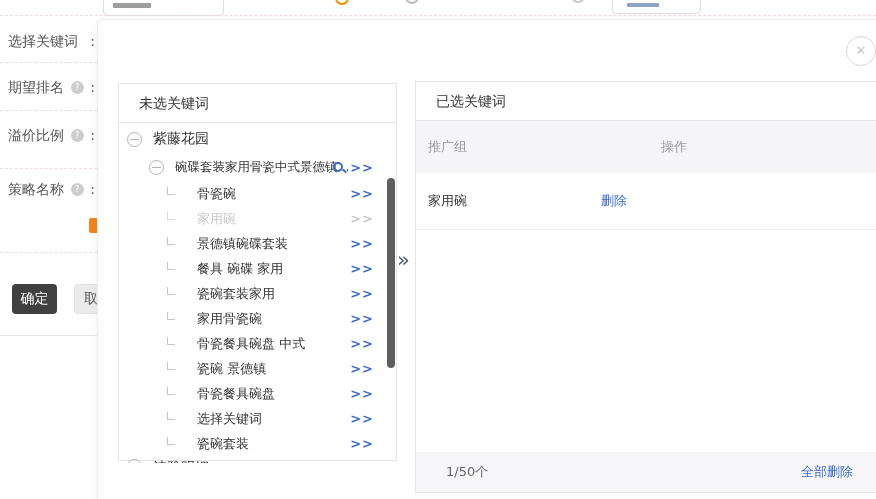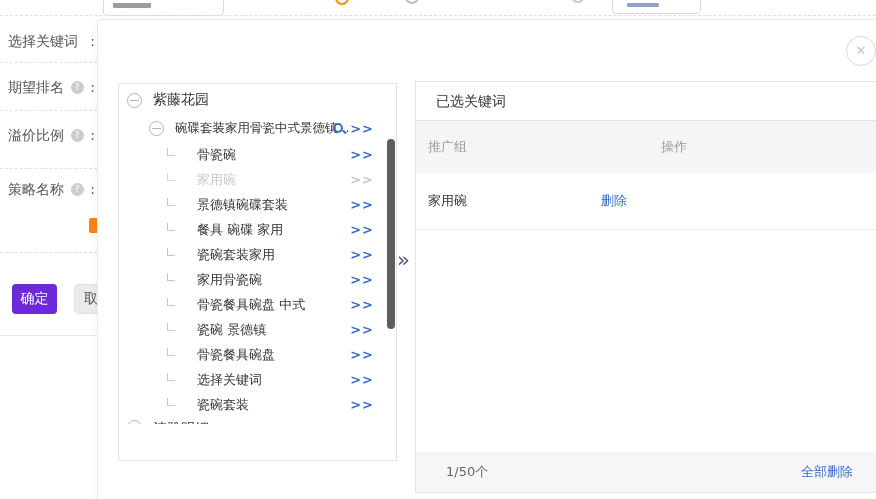--- a/index.html
+++ b/index.html
@@ -30,21 +30,21 @@
   .field-row:nth-of-type(3){margin-top:34px;}
   .field-row:nth-of-type(4){margin-top:40px;}
   .help-icon{display:none;width:13px;height:13px;border-radius:50%;background:#cdcdcd;
     color:#fff;font-size:9px;line-height:13px;text-align:center;flex:none;}
   .field-row.has-help .help-icon{display:block;}
   .dash-sep{left:0;width:97px;height:0;border-top:1px dashed #f2dada;}
   .solid-sep{left:0;top:335px;width:97px;height:0;border-top:1px solid #e7e7e7;}
   .orange-sliver{left:89px;top:218px;width:12px;height:15px;background:#f8821d;border-radius:2px;}
   .btn{border:none;border-radius:4px;font-size:14px;cursor:pointer;
     font-family:"DejaVu Sans","Liberation Sans",sans-serif;}
-  .btn-confirm{left:12px;top:284px;width:45px;height:30px;background:#6d28d9;color:#fff;}
+  .btn-confirm{left:12px;top:284px;width:45px;height:30px;background:#404040;color:#fff;}
   .btn-cancel{left:74px;top:284px;width:48px;height:30px;background:#ebebeb;color:#555;border:1px solid #e2e2e2;}
 
   
   .modal{left:97px;top:19px;width:790px;height:486px;background:#fff;
     border:1px solid #eaeaee;border-radius:4px;box-shadow:0 2px 10px rgba(0,0,0,.05);z-index:5;}
   .close-btn{left:748px;top:16px;width:28px;height:28px;border:1px solid #d8d8dc;border-radius:50%;
     color:#c4c4ca;font-size:13px;line-height:28px;text-align:center;cursor:pointer;background:#fff;}
 
   .panel{position:absolute;border:1px solid #e4e4e8;background:#fff;box-sizing:border-box;}
   .panel-header{height:38px;line-height:38px;padding-left:20px;font-size:14px;color:#333;
@@ -148,20 +148,21 @@
 <div class="abs orange-sliver"></div>
 <button class="abs btn btn-confirm">确定</button>
 <button class="abs btn btn-cancel">取消</button>
 <div class="abs solid-sep"></div>
 
 <div class="abs modal">
 
   <div class="abs close-btn">✕</div>
 
   <div class="panel panel-unselected">
+    <div class="panel-header">未选关键词</div>
     <div class="tree">
       <div class="scroll-thumb"></div>
 
         <div class="tree-row lv1">
           <span class="minus-icon"></span>
 
           <span class="tree-label">紫藤花园</span>
 
         </div>
 

